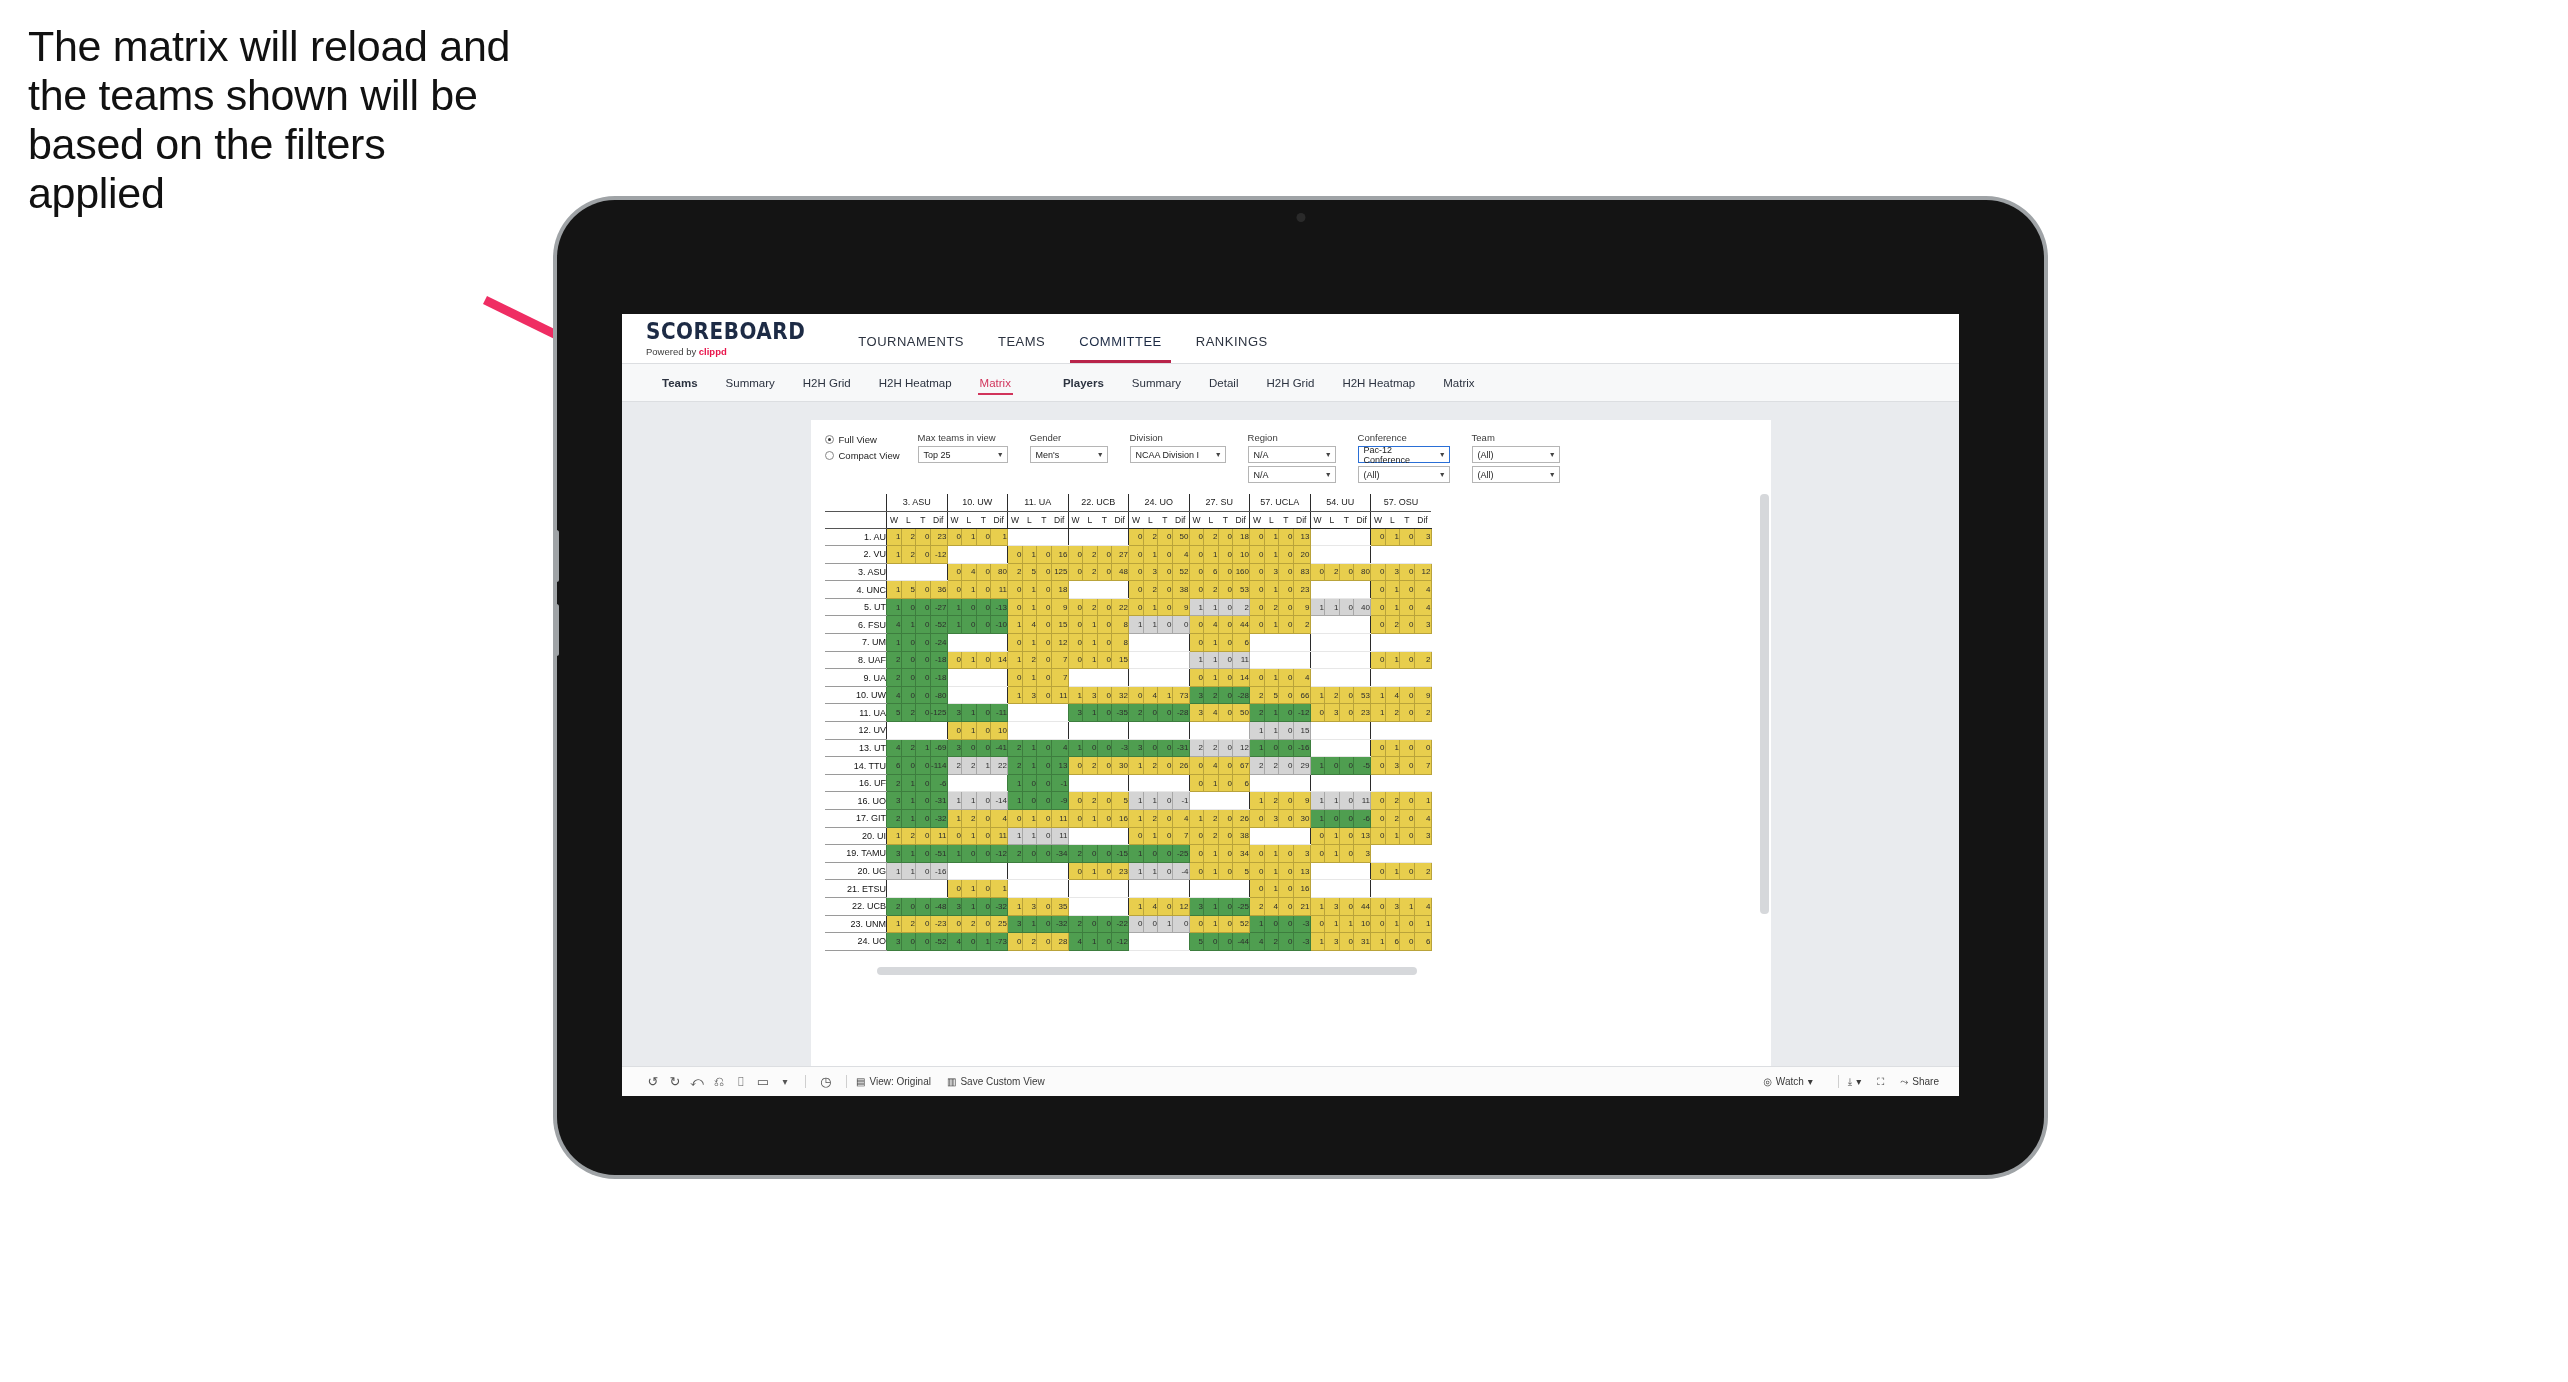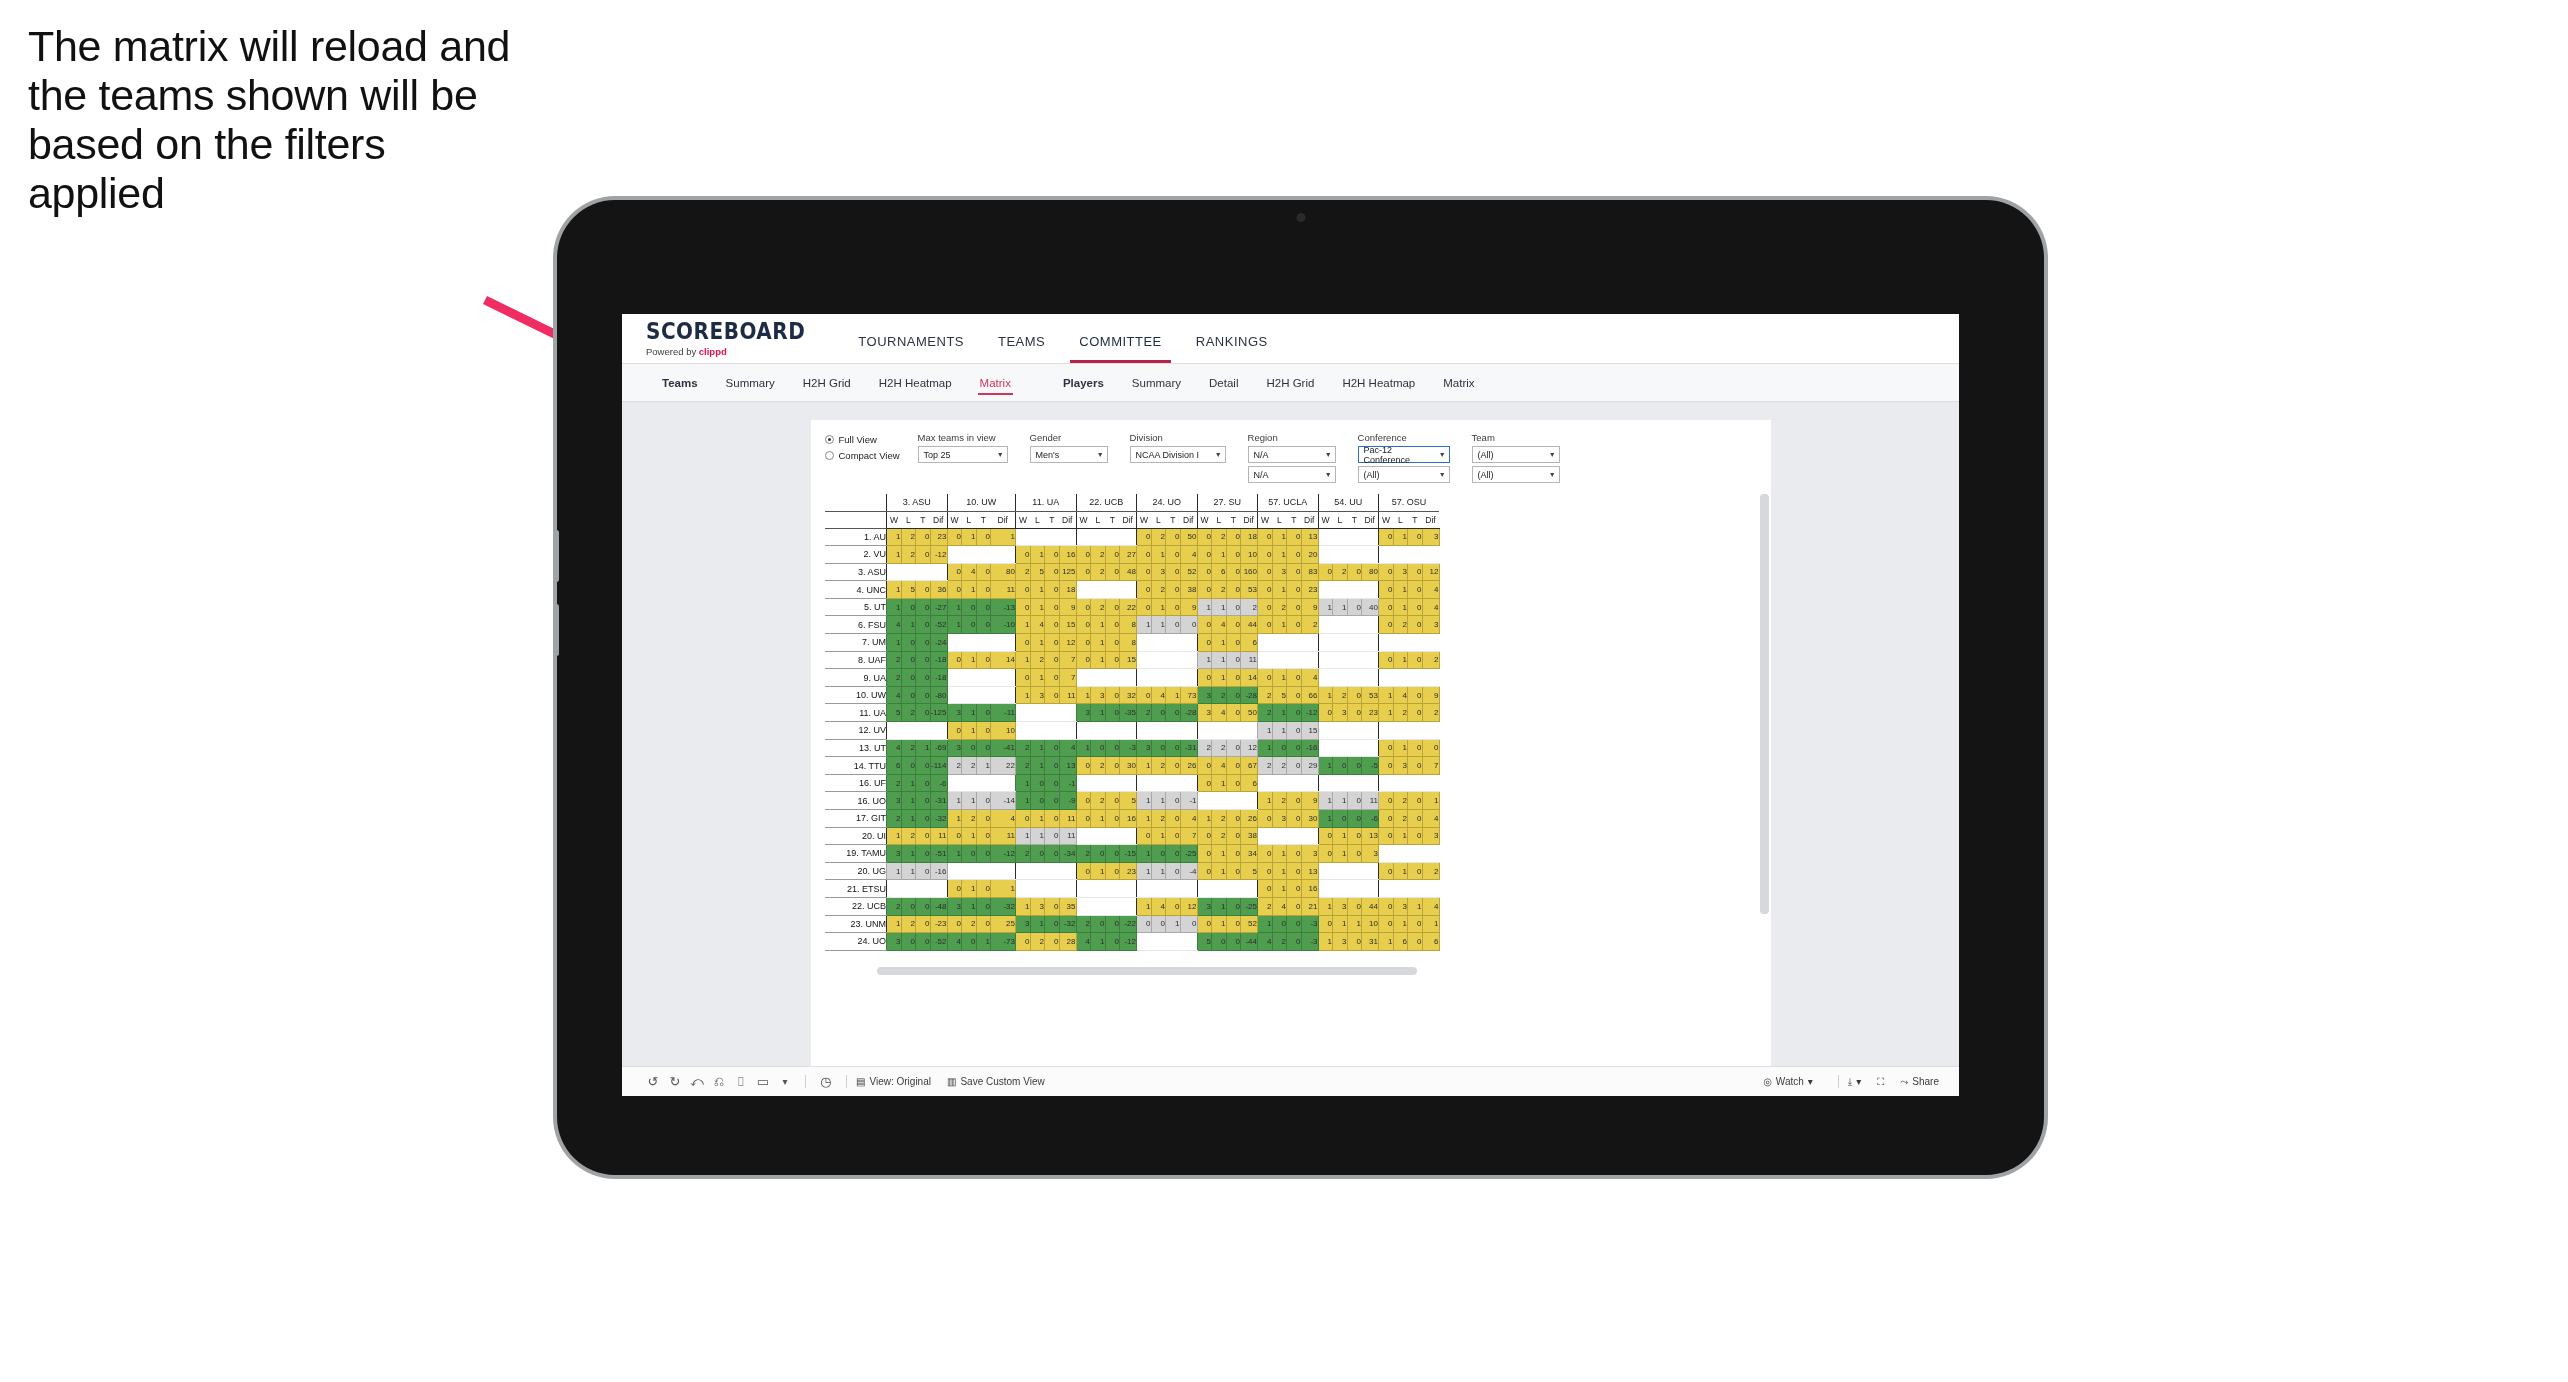--- a/index.html
+++ b/index.html
@@ -554,21 +554,21 @@
                   </tr>
                   <tr>
                     <td class="rlabel">6. FSU</td>
                     <td class="cell c-g grpstart" style="width: 14.5px;">4</td>
                     <td class="cell c-g" style="width: 14.5px;">1</td>
                     <td class="cell c-g" style="width: 14.5px;">0</td>
                     <td class="cell c-g" style="width: 17px;">-52</td>
                     <td class="cell c-g grpstart" style="width: 14.5px;">1</td>
                     <td class="cell c-g" style="width: 14.5px;">0</td>
                     <td class="cell c-g" style="width: 14.5px;">0</td>
-                    <td class="cell c-g" style="width: 25px;">-10</td>
+                    <td class="cell c-g" style="width: 17px;">-10</td>
                     <td class="cell c-y grpstart" style="width: 14.5px;">1</td>
                     <td class="cell c-y" style="width: 14.5px;">4</td>
                     <td class="cell c-y" style="width: 14.5px;">0</td>
                     <td class="cell c-y" style="width: 17px;">15</td>
                     <td class="cell c-y grpstart" style="width: 14.5px;">0</td>
                     <td class="cell c-y" style="width: 14.5px;">1</td>
                     <td class="cell c-y" style="width: 14.5px;">0</td>
                     <td class="cell c-y" style="width: 17px;">8</td>
                     <td class="cell c-n grpstart" style="width: 14.5px;">1</td>
                     <td class="cell c-n" style="width: 14.5px;">1</td>

